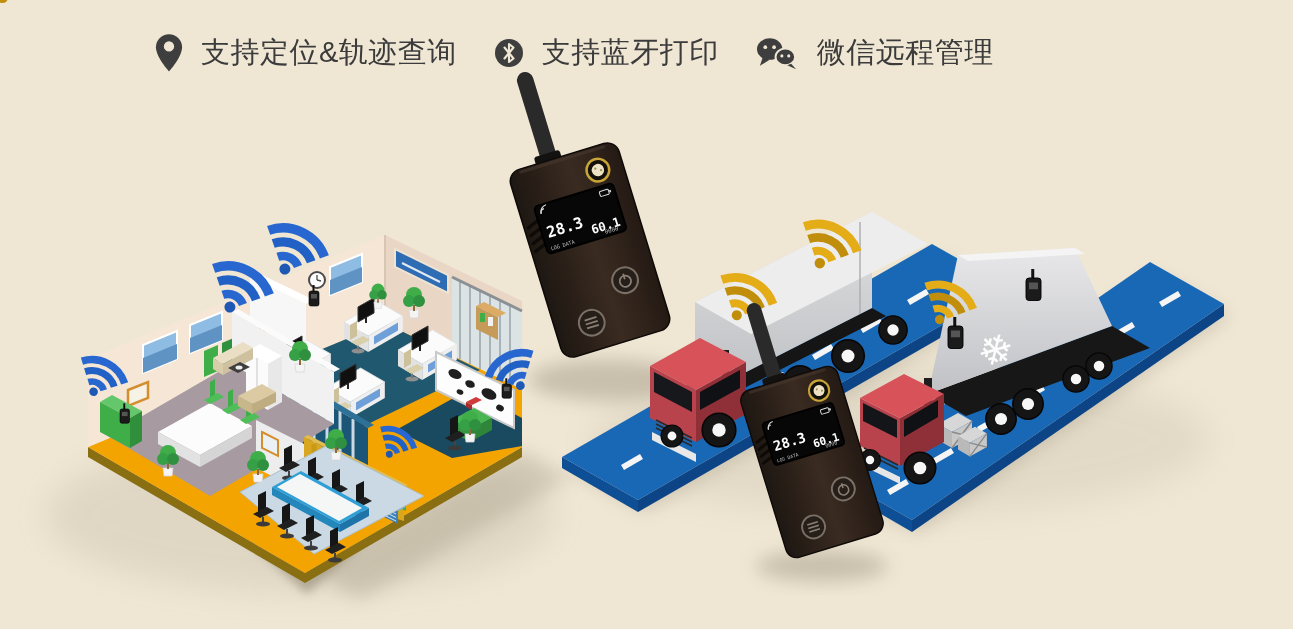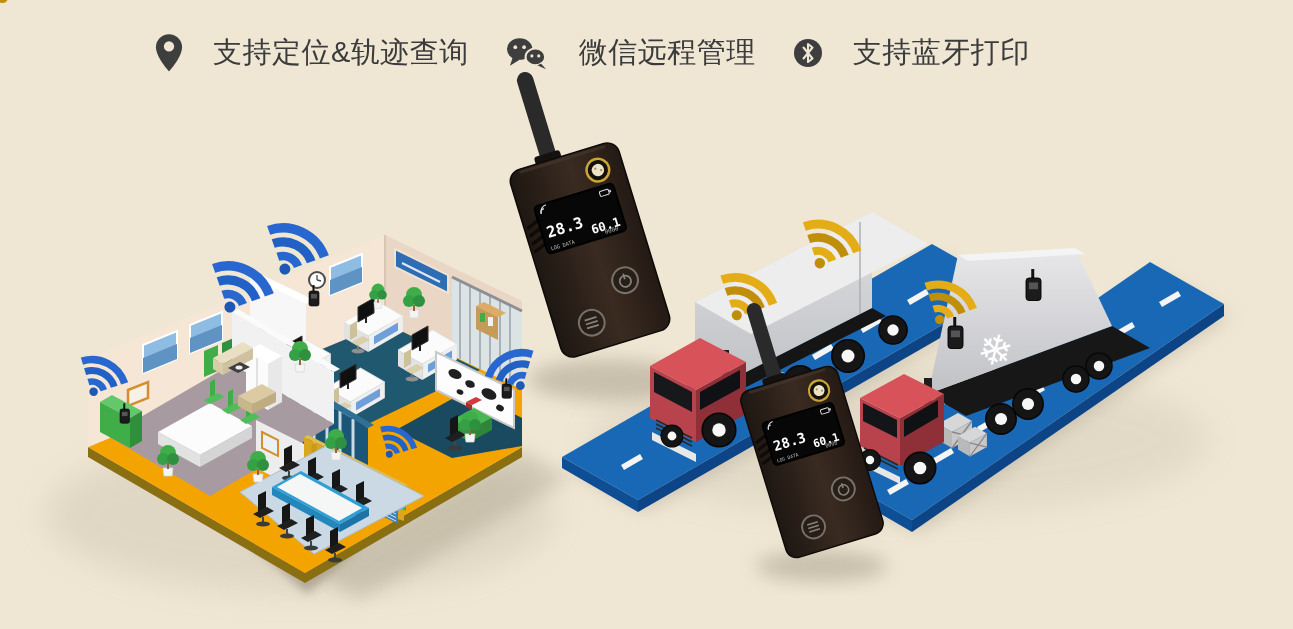--- a/index.html
+++ b/index.html
@@ -1,62 +1,62 @@
 <!DOCTYPE html>
 <html><head>
 <meta charset="utf-8">
 <style>
   html,body{margin:0;padding:0;background:#EFE7D4;}
   .stage{position:relative;width:1293px;height:629px;overflow:hidden;background:#EFE7D4;
          font-family:"Liberation Sans",sans-serif;}
   .header{position:absolute;top:33px;left:155px;display:flex;align-items:center;gap:37px;z-index:2;}
-  .feature{display:flex;align-items:center;gap:30px;}
+  .feature{display:flex;align-items:center;gap:18px;}
   .flabel{font-size:29px;color:#3B3B3B;font-weight:500;letter-spacing:.5px;white-space:nowrap;}
   .ficon{display:flex;align-items:center;}
   svg.scene{position:absolute;left:0;top:0;z-index:1;}
   .lcd{font-family:"DejaVu Sans Mono",monospace;}
 </style>
 </head>
 <body>
 
 <div class="stage">
 
   <div class="header">
     <div class="feature">
       <span class="ficon">
         <svg width="28" height="40" viewBox="0 0 30 42">
           <path d="M15 1C7.3 1 1 7.2 1 14.8c0 10.4 14 26 14 26s14-15.6 14-26C29 7.2 22.7 1 15 1z" fill="#3E3E3E"></path>
           <circle cx="15" cy="14" r="5.5" fill="#EFE7D4"></circle>
         </svg>
       </span>
       <span class="flabel">支持定位&amp;轨迹查询</span>
+    </div>
+    <div class="feature">
+      <span class="ficon">
+        <svg width="30" height="30" viewBox="0 0 30 30">
+          <circle cx="15" cy="15" r="14" fill="#3E3E3E"></circle>
+          <path d="M10.5 9.5 L19.5 20.5 L15 24 L15 6 L19.5 9.5 L10.5 20.5" fill="none" stroke="#EFE7D4" stroke-width="2.1" stroke-linejoin="round" stroke-linecap="round"></path>
+        </svg>
+      </span>
+      <span class="flabel">支持蓝牙打印</span>
     </div>
     <div class="feature">
       <span class="ficon">
         <svg width="43" height="34" viewBox="0 0 44 34">
           <ellipse cx="14" cy="13" rx="13" ry="11" fill="#3E3E3E"></ellipse>
           <polygon points="7,21 4,30 14,24" fill="#3E3E3E"></polygon>
           <circle cx="9.5" cy="11" r="1.9" fill="#EFE7D4"></circle>
           <circle cx="18.5" cy="11" r="1.9" fill="#EFE7D4"></circle>
           <ellipse cx="30" cy="21" rx="10" ry="8.6" fill="#3E3E3E" stroke="#EFE7D4" stroke-width="2"></ellipse>
           <polygon points="36,28 41,33.5 32,29.5" fill="#3E3E3E"></polygon>
           <circle cx="26.5" cy="20" r="1.6" fill="#EFE7D4"></circle>
           <circle cx="33.5" cy="20" r="1.6" fill="#EFE7D4"></circle>
         </svg>
       </span>
       <span class="flabel">微信远程管理</span>
-    </div>
-    <div class="feature">
-      <span class="ficon">
-        <svg width="30" height="30" viewBox="0 0 30 30">
-          <circle cx="15" cy="15" r="14" fill="#3E3E3E"></circle>
-          <path d="M10.5 9.5 L19.5 20.5 L15 24 L15 6 L19.5 9.5 L10.5 20.5" fill="none" stroke="#EFE7D4" stroke-width="2.1" stroke-linejoin="round" stroke-linecap="round"></path>
-        </svg>
-      </span>
-      <span class="flabel">支持蓝牙打印</span>
     </div>
   </div>
 
   <svg class="scene" width="1293" height="629" viewBox="0 0 1293 629">
     <defs>
       <filter id="f-soft" x="-40%" y="-40%" width="180%" height="180%">
           <feGaussianBlur stdDeviation="5"></feGaussianBlur>
         </filter>
       <filter id="f-mid" x="-40%" y="-40%" width="180%" height="180%">
           <feGaussianBlur stdDeviation="9"></feGaussianBlur>

